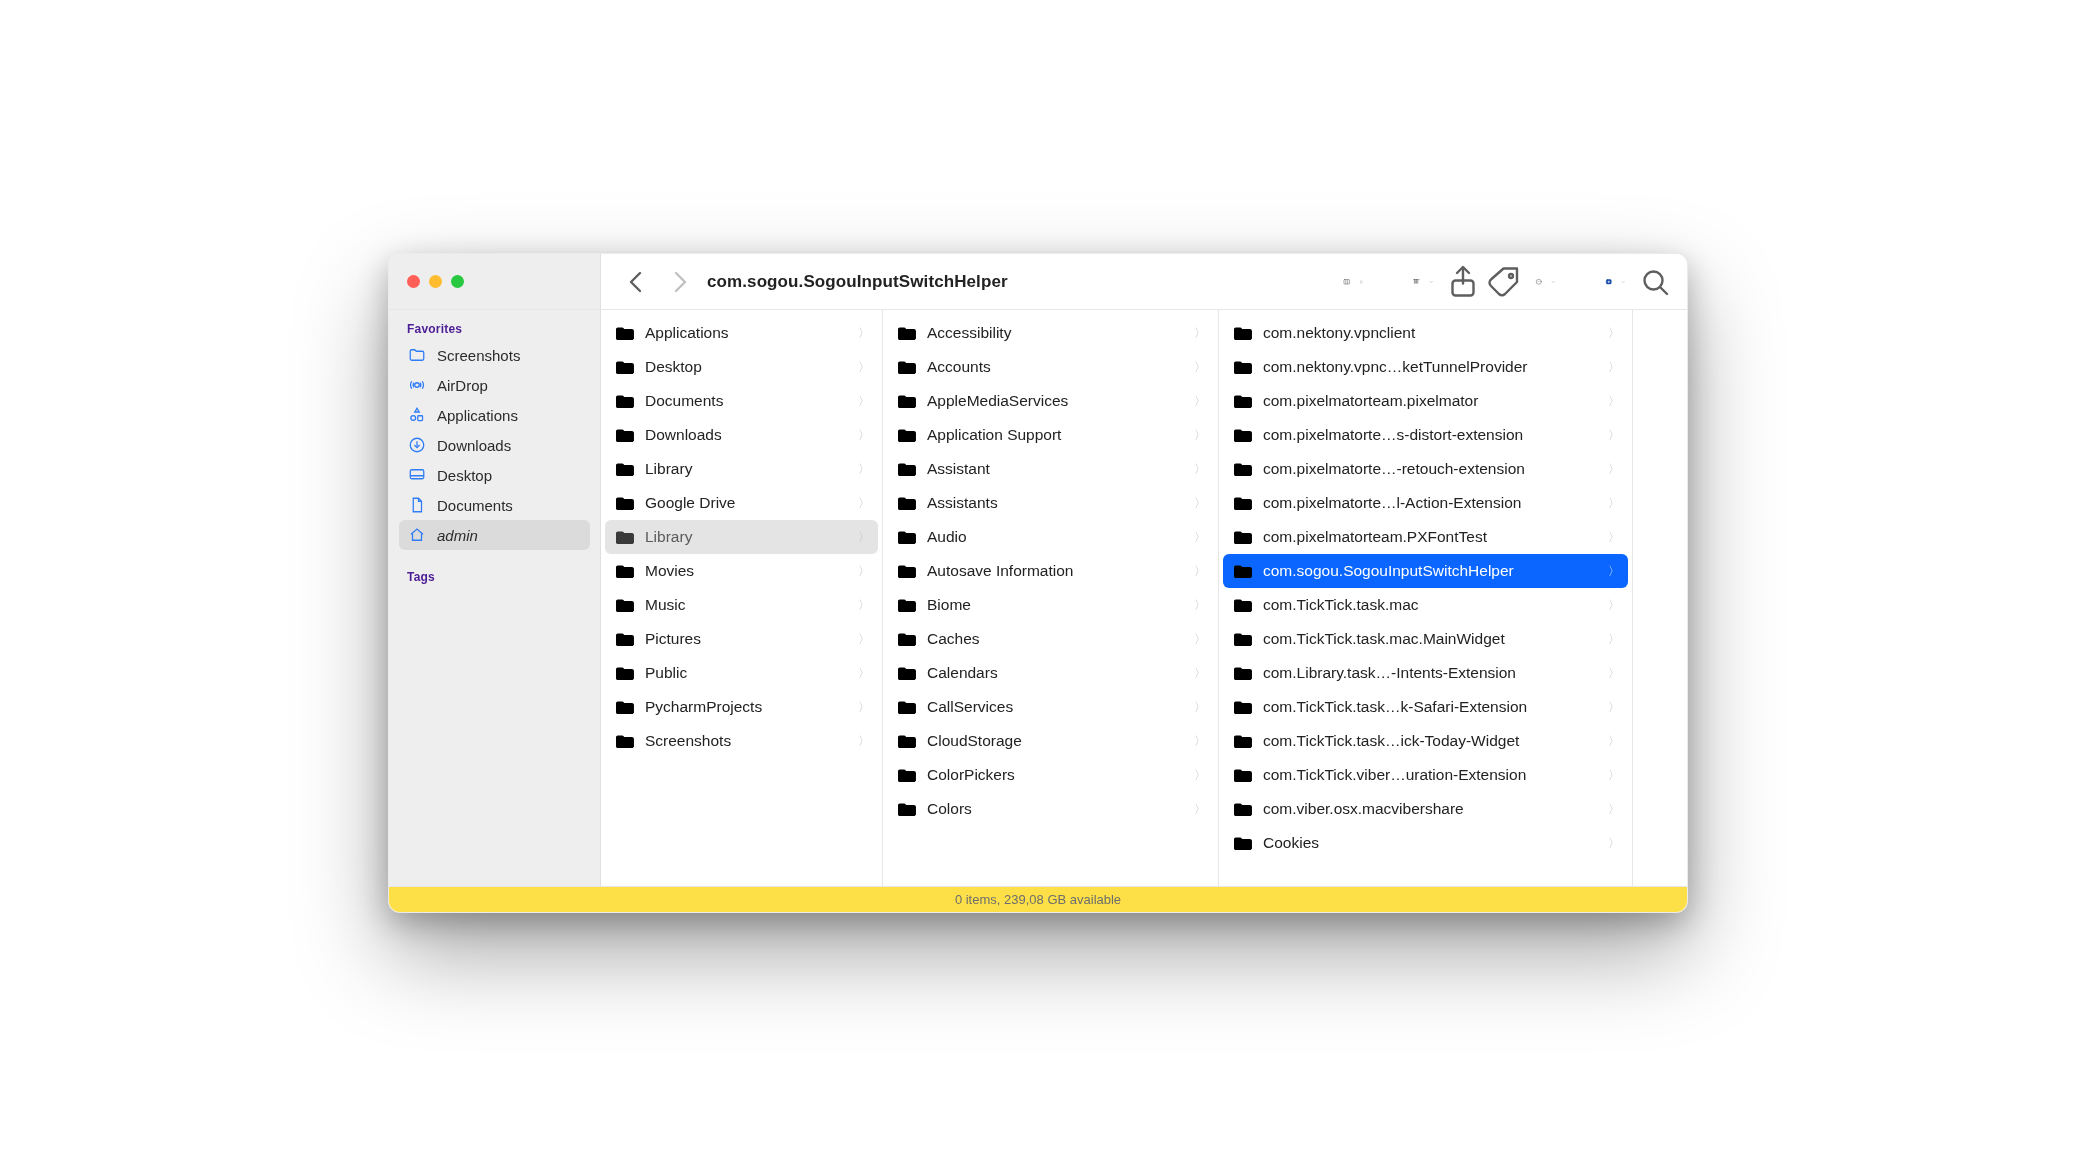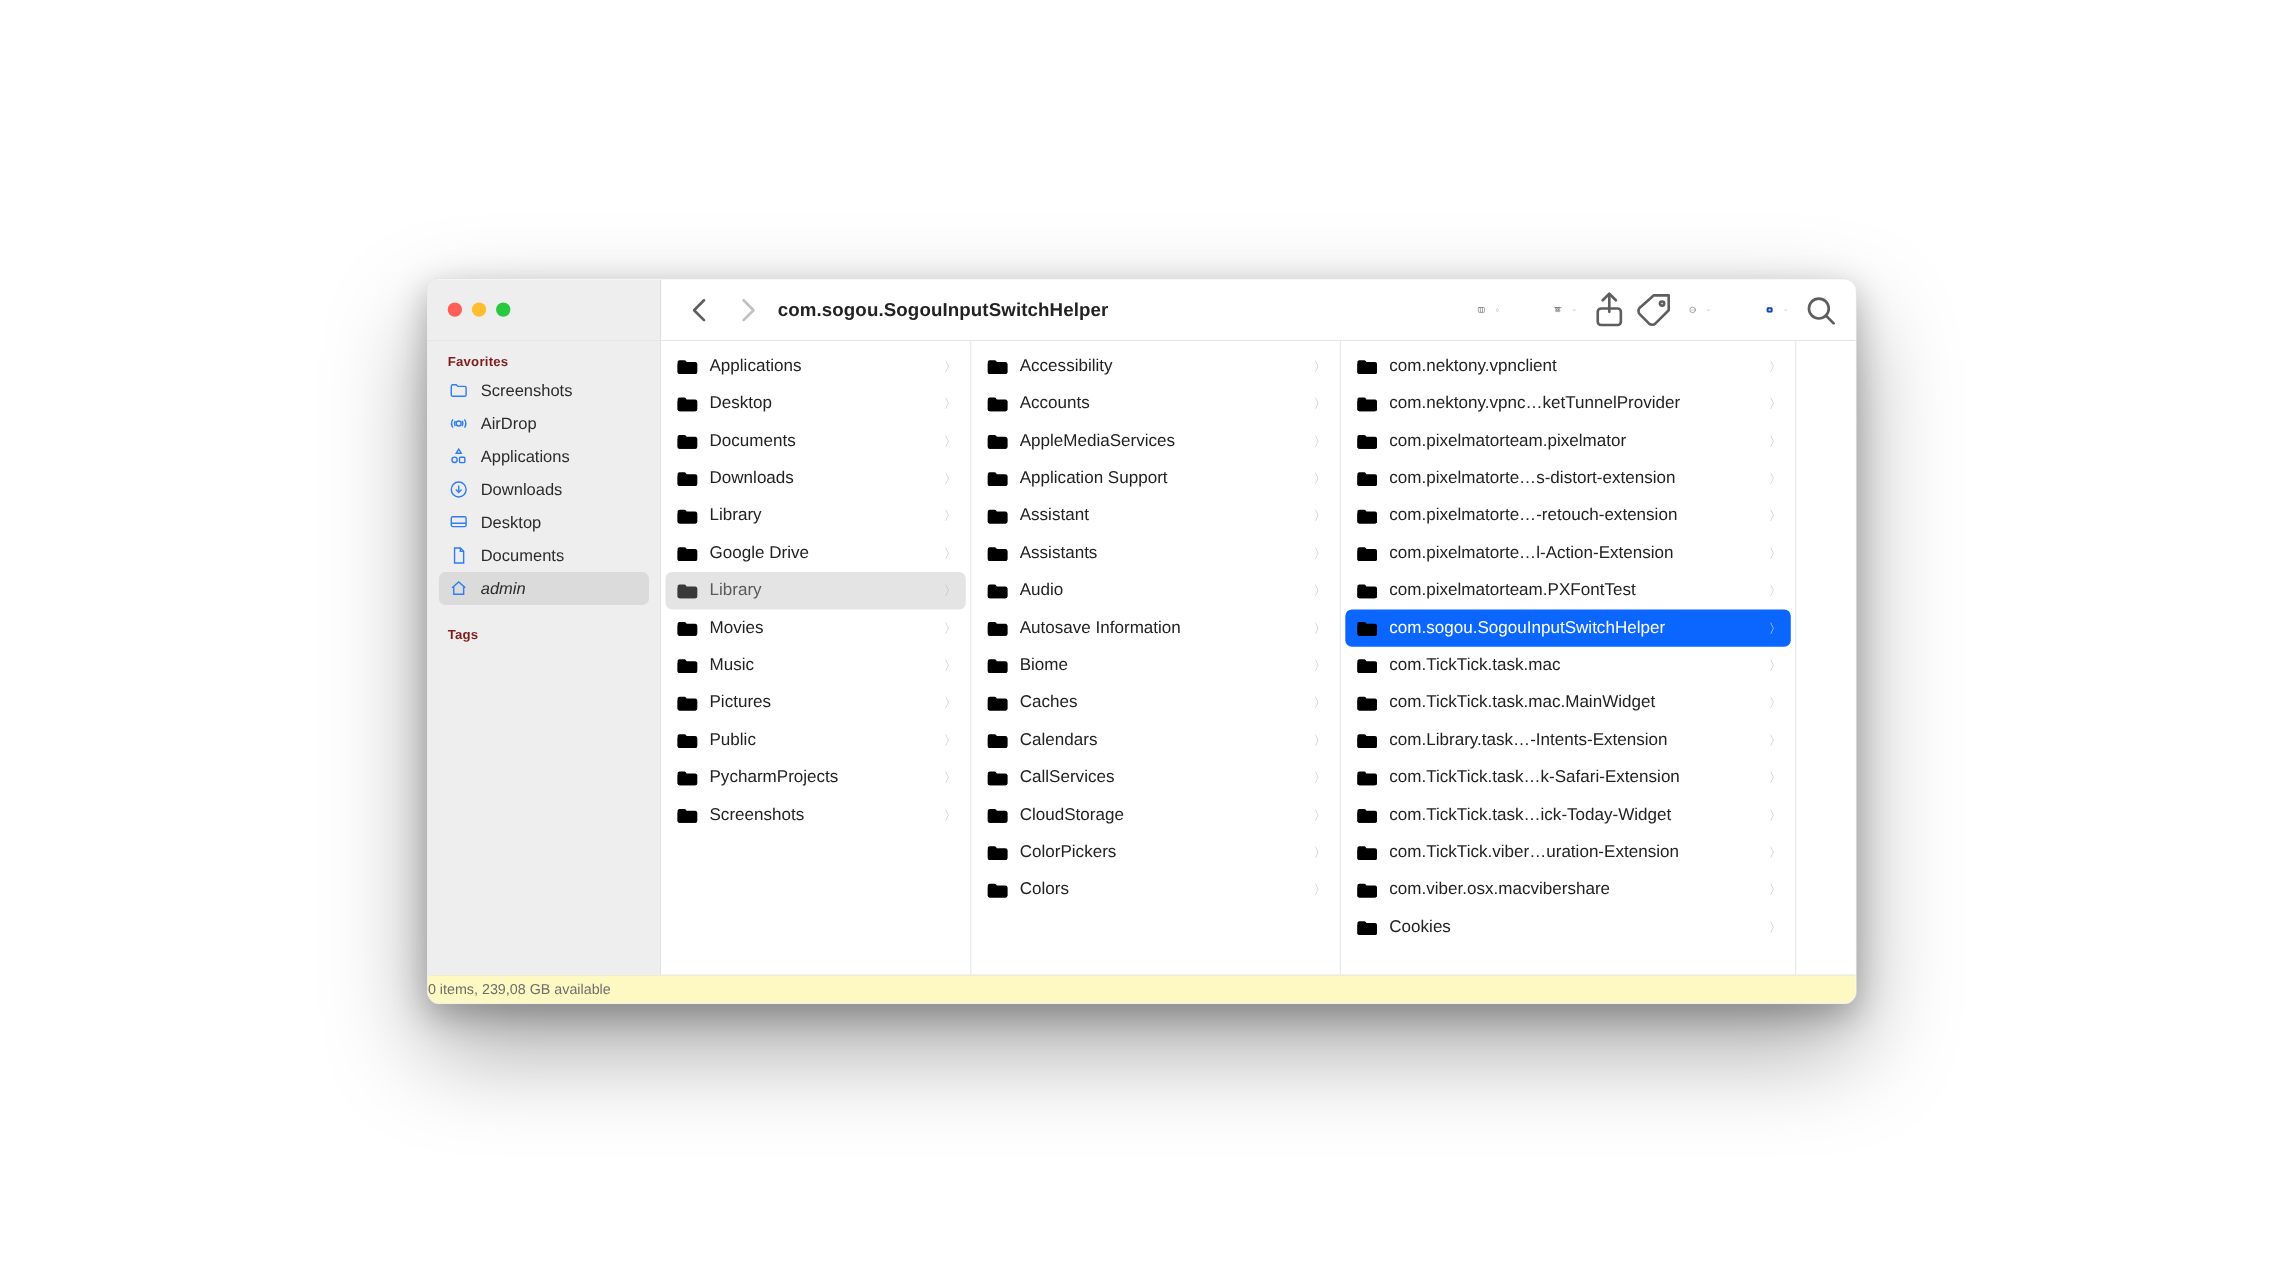--- a/index.html
+++ b/index.html
@@ -52,21 +52,21 @@
   .tb-gap{ width:26px; }
   .tb-blue{ color:#144aa8; }
   .body {
     flex:1; display:flex; min-height:0;
   }
   .sidebar {
     width:212px; background:#efeeef; border-right:1px solid #e0dfdf;
     padding: 6px 10px;
     font-size: 15px;
   }
-  .sb-section { color:#7f1d1d; font-size:12px; font-weight:600; padding:6px 8px 4px; letter-spacing:.2px; }
+  .sb-section { color:#4c1d95; font-size:12px; font-weight:600; padding:6px 8px 4px; letter-spacing:.2px; }
   .sb-item {
     display:flex; align-items:center; gap:10px; height:30px;
     padding:0 8px; border-radius:6px; color:#2b2b2b; cursor:pointer;
   }
   .sb-item.sel{ background:#dcdbdc;font-style:italic; }
   .sb-icon{ width:20px; display:flex; align-items:center; justify-content:center; color:#2e7cf6; }
   .sb-icon svg{ width:18px; height:18px; }
   .columns {
     flex:1; display:flex; min-width:0; background:#fff;
   }
@@ -89,22 +89,22 @@
   }
   .row .chev{
     color:#bdbdbd; font-size:12px; flex:none;
   }
   .row.sel-grey{ background:#e5e4e5; }
   .row.sel-grey .label{ color:#5b5b5b; }
   .row.sel-blue{ background:#0a66ff; color:#fff; }
   .row.sel-blue .chev{ color:#cfe1ff; }
   .statusbar{
     height:26px; border-top:1px solid #e7e6e6;
-    display:flex; align-items:center; 
-    font-size:13px; color:#6d6d6d; background:#fef9c3;
+    display:flex; align-items:center; justify-content:center;
+    font-size:13px; color:#6d6d6d; background:#fde047;
   }
   
   .folder-ico svg{ width:20px; height:16px; display:block; }
   .row.sel-grey .folder-ico{ opacity:.75; }
   .tb-btn svg { stroke: currentColor; fill:none; stroke-width:1.6; stroke-linecap:round; stroke-linejoin:round; }
   .view-pill{
     display:flex; align-items:center; gap:8px;
   }
 </style>
 </head>

